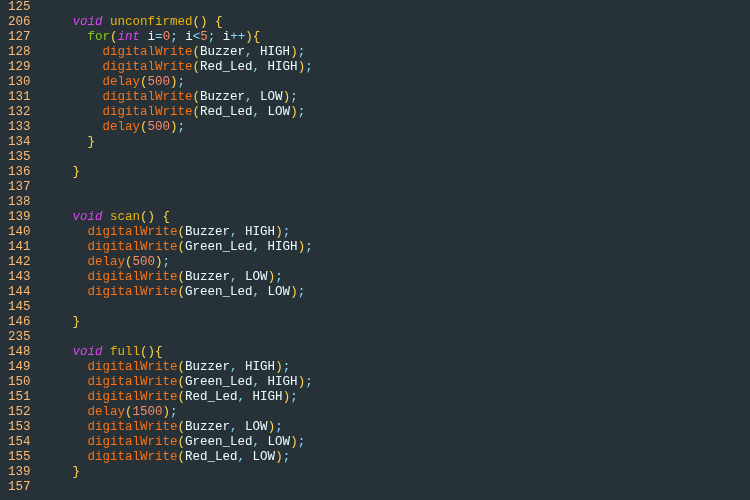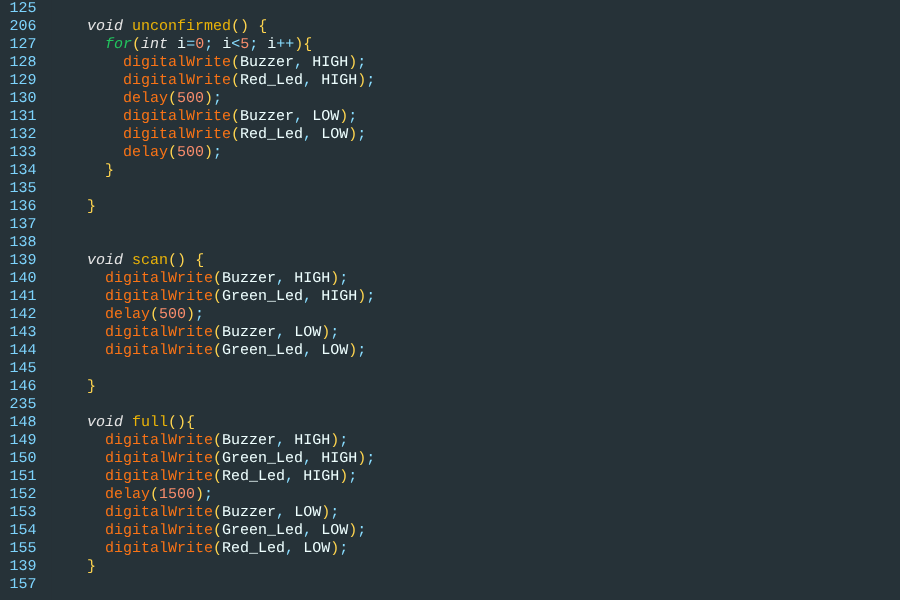--- a/index.html
+++ b/index.html
@@ -9,35 +9,35 @@
       background: #263238;
       color: #b0bec5;
       width: 750px;
       height: 500px;
       overflow: hidden;
       display: flex;
       line-height: 15px;
     }
     .gutter {
       background: #263238;
-      color: #7dd3fc;
+      color: #fdba74;
       text-align: right;
       padding: 0 12px 0 8px;
       user-select: none;
       flex-shrink: 0;
     }
     .gutter div { height: 15px; }
     .code {
       flex: 1;
       padding: 0;
       white-space: pre;
     }
     .code div { height: 15px; }
-    .tk-keyword { color: #22c55e; font-style: italic; }
-    .tk-type { color: #e5e5e5; font-style: italic; }
+    .tk-keyword { color: #84cc16; }
+    .tk-type { color: #d946ef; font-style: italic; }
     .tk-func { color: #f97316; }
     .tk-funcname { color: #eab308; }
     .tk-paren { color: #ffd54f; }
     .tk-brace { color: #ffd54f; }
     .tk-semi { color: #89ddff; }
     .tk-comma { color: #89ddff; }
     .tk-op { color: #89ddff; }
     .tk-ident { color: #eeffff; }
     .tk-number { color: #f78c6c; }
     .tk-text { color: #b0bec5; }

